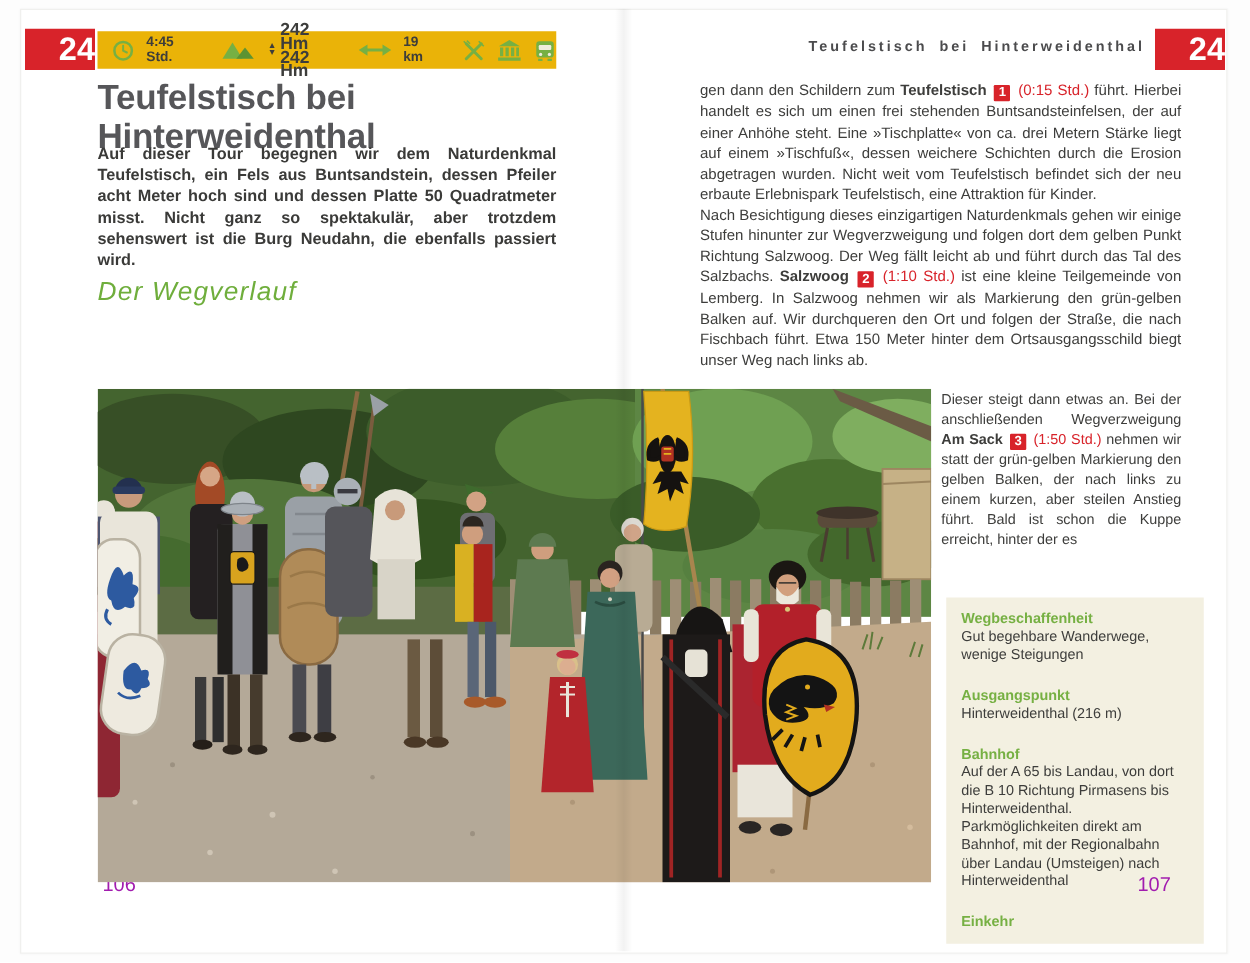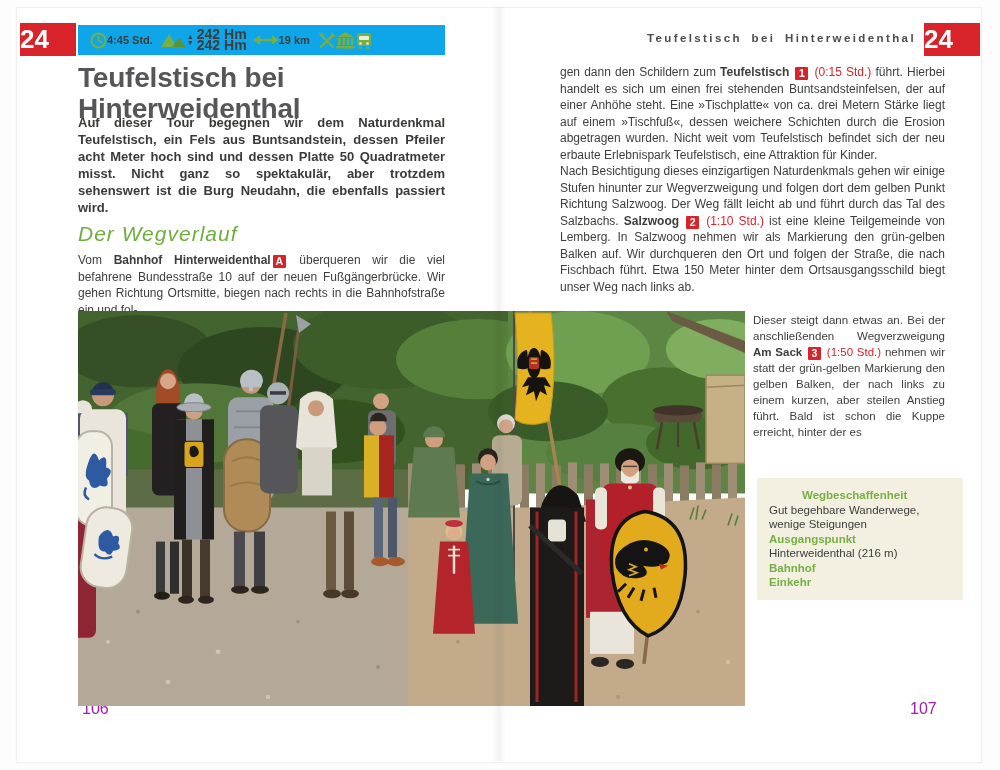--- a/index.html
+++ b/index.html
@@ -5,25 +5,25 @@
   html,body{margin:0;padding:0;background:#ffffff;}
   #canvas{position:relative;width:1000px;height:770px;background:#fdfdfd;overflow:hidden;
           font-family:"Liberation Sans",sans-serif;color:#3d3d3b;}
   .page-edge{position:absolute;left:16px;top:7px;width:964px;height:754px;background:#ffffff;
              border:1px solid #f0f0ee;box-shadow:0 0 2px rgba(0,0,0,0.04);}
   .gutter{position:absolute;left:492px;top:7px;width:14px;height:754px;z-index:6;
           background:linear-gradient(to right,rgba(0,0,0,0),rgba(0,0,0,0.05) 50%,rgba(0,0,0,0));}
 
   
   .tab{position:absolute;top:23px;width:56px;height:33px;background:#d8232a;color:#fff;
-       font-weight:bold;font-size:26px;text-align:left;line-height:33px;z-index:4;}
+       font-weight:bold;font-size:26px;text-align:right;line-height:33px;z-index:4;}
   #tab-left{left:20px;}
   #tab-right{left:924px;}
-  .stats-bar{position:absolute;left:78px;top:25px;width:367px;height:30px;background:#0ea5e9;
-             display:flex;align-items:center;padding-left:12px;box-sizing:border-box;
+  .stats-bar{position:absolute;left:78px;top:25px;width:367px;height:30px;background:#eab308;
+             display:flex;align-items:center;gap:10px;padding-left:12px;box-sizing:border-box;
              font-size:11px;font-weight:bold;color:#3d3d3b;}
   .stats-bar svg{display:block;}
   .hm-block{display:flex;align-items:center;gap:3px;}
   .hm-arrows{display:flex;flex-direction:column;font-size:7px;line-height:6px;color:#3d3d3b;}
   .hm-vals{font-size:14px;line-height:11px;font-weight:bold;}
   .right-header{position:absolute;left:540px;top:32px;width:376px;text-align:right;
                 font-size:11.5px;font-weight:bold;color:#4b4b4d;letter-spacing:2.4px;word-spacing:4px;}
 
   
   .title{position:absolute;left:78px;top:62px;width:340px;font-size:28px;line-height:31px;
@@ -46,22 +46,22 @@
   
   #photo{position:absolute;left:78px;top:311px;width:667px;height:395px;overflow:hidden;z-index:3;}
   .caption{position:absolute;left:78px;top:676px;font-size:10.5px;font-weight:bold;color:#3d3d3b;}
   .pagenum{position:absolute;top:700px;font-size:16px;color:#a21caf;}
   #pagenum-left{left:82px;}
   #pagenum-right{left:862px;margin-left:48px;}
 
   
   .infobox{position:absolute;left:757px;top:478px;width:206px;background:#f3f0e1;
            box-sizing:border-box;padding:10px 12px;font-size:11.5px;line-height:14.5px;color:#3d3d3b;}
-  .infobox .label{color:#76b043;font-weight:bold;margin-top:0;}
-  .infobox .label:first-child{margin-top:0;margin-left:33px;}
+  .infobox .label{color:#76b043;font-weight:bold;margin-top:18px;}
+  .infobox .label:first-child{margin-top:0;}
 </style>
 </head>
 <body>
 
 <div id="canvas">
   <div class="page-edge"></div>
 
   <div class="tab" id="tab-left">24</div>
   <div class="stats-bar">
     <span>
@@ -125,38 +125,36 @@
         </svg>
     </span>
   </div>
 
   <div class="right-header">Teufelstisch bei Hinterweidenthal</div>
   <div class="tab" id="tab-right">24</div>
 
   <div class="title">Teufelstisch bei Hinterweidenthal</div>
   <div class="intro">Auf dieser Tour begegnen wir dem Naturdenkmal Teufelstisch, ein Fels aus Buntsandstein, dessen Pfeiler acht Meter hoch sind und dessen Platte 50 Quadratmeter misst. Nicht ganz so spektakulär, aber trotzdem sehenswert ist die Burg Neudahn, die ebenfalls passiert wird.</div>
   <div class="script-head">Der Wegverlauf</div>
-  <div id="left-para" class="body-text">
-    <span>Vom </span><span class="b">Bahnhof Hinterweidenthal</span><span class="mark">A</span><span> überqueren wir die viel befahrene Bundesstraße 10 auf der neuen Fußgängerbrücke. Wir gehen Richtung Ortsmitte, biegen nach rechts in die Bahnhofstraße ein und fol-</span>
-  </div>
 
   <div id="right-col" class="body-text">
     <p><span>gen dann den Schildern zum </span><span class="b">Teufelstisch</span> <span class="mark">1</span> <span class="red">(0:15 Std.)</span><span> führt. Hierbei handelt es sich um einen frei stehenden Buntsandsteinfelsen, der auf einer Anhöhe steht. Eine »Tischplatte« von ca. drei Metern Stärke liegt auf einem »Tischfuß«, dessen weichere Schichten durch die Erosion abgetragen wurden. Nicht weit vom Teufelstisch befindet sich der neu erbaute Erlebnispark Teufelstisch, eine Attraktion für Kinder.</span></p>
     <p><span>Nach Besichtigung dieses einzigartigen Naturdenkmals gehen wir einige Stufen hinunter zur Wegverzweigung und folgen dort dem gelben Punkt Richtung Salzwoog. Der Weg fällt leicht ab und führt durch das Tal des Salzbachs. </span><span class="b">Salzwoog</span> <span class="mark">2</span> <span class="red">(1:10 Std.)</span><span> ist eine kleine Teilgemeinde von Lemberg. In Salzwoog nehmen wir als Markierung den grün-gelben Balken auf. Wir durchqueren den Ort und folgen der Straße, die nach Fischbach führt. Etwa 150 Meter hinter dem Ortsausgangsschild biegt unser Weg nach links ab.</span></p>
   </div>
   <div id="narrow-col" class="body-text" style="text-align:justify;">
     <span>Dieser steigt dann etwas an. Bei der anschließenden Wegverzweigung </span><span class="b">Am Sack</span> <span class="mark">3</span> <span class="red">(1:50 Std.)</span><span> nehmen wir statt der grün-gelben Markierung den gelben Balken, der nach links zu einem kurzen, aber steilen Anstieg führt. Bald ist schon die Kuppe erreicht, hinter der es</span>
   </div>
 
   <div class="infobox">
     <div class="label">Wegbeschaffenheit</div>
     <div>Gut begehbare Wanderwege, wenige Steigungen</div>
     <div class="label">Ausgangspunkt</div>
     <div>Hinterweidenthal (216 m)</div>
     <div class="label">Bahnhof</div>
+    <div>Auf der A 65 bis Landau, von dort die B 10 Richtung Pirmasens bis Hinterweidenthal. Parkmöglichkeiten direkt am Bahnhof, mit der Regionalbahn über Landau (Umsteigen) nach Hinterweidenthal</div>
     <div class="label">Einkehr</div>
   </div>
 
   <div id="photo">
     <svg width="667" height="395" viewBox="0 0 667 394" preserveAspectRatio="none">
 
       <rect x="0" y="0" width="667" height="178" fill="#44642f"></rect>
       <ellipse cx="60" cy="40" rx="75" ry="36" fill="#374f26"></ellipse>
       <ellipse cx="185" cy="58" rx="85" ry="42" fill="#2e4720"></ellipse>
       <ellipse cx="305" cy="34" rx="90" ry="44" fill="#3c5c2a"></ellipse>

